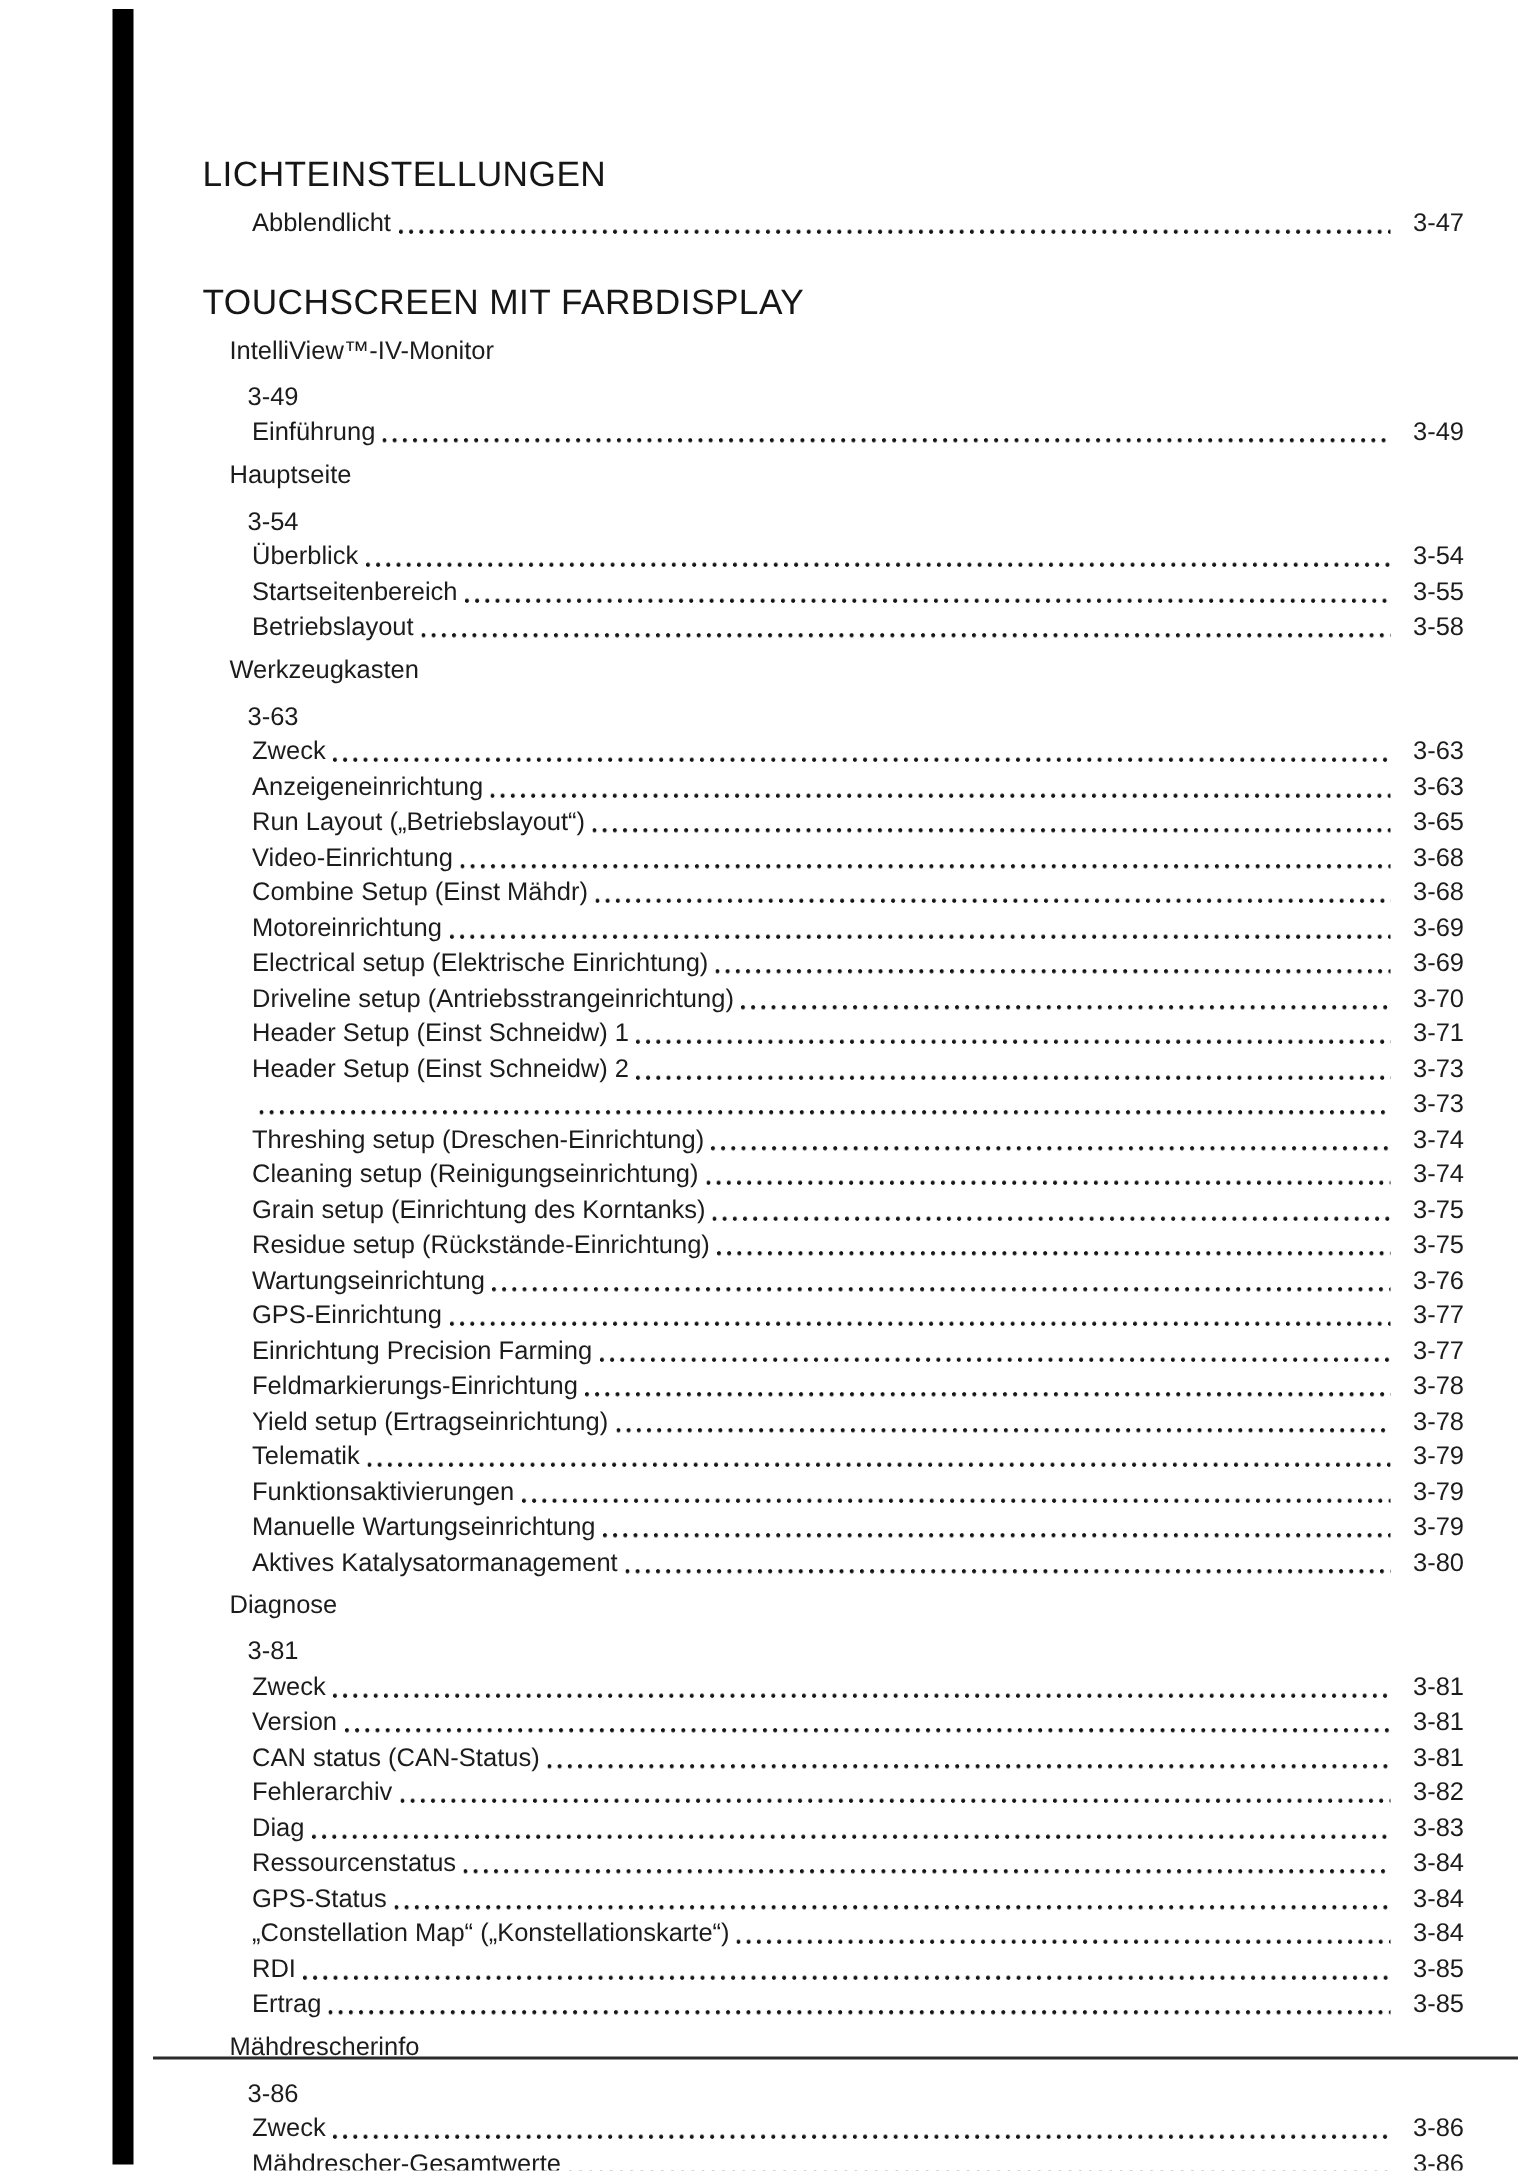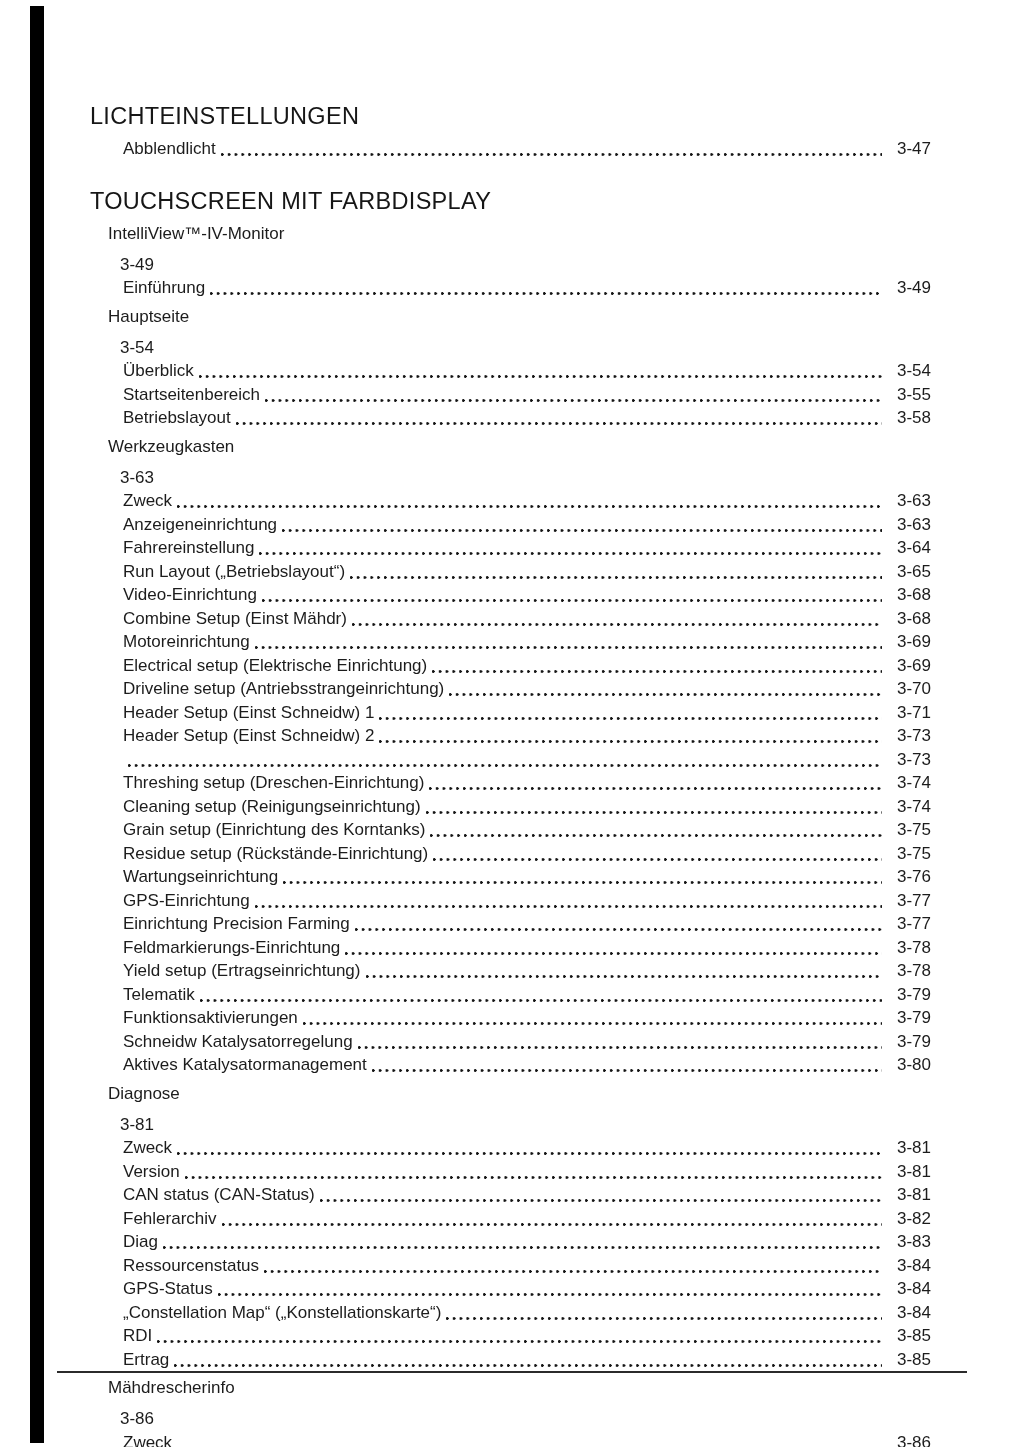--- a/index.html
+++ b/index.html
@@ -8,20 +8,21 @@
     font-family: "Liberation Sans", sans-serif;
     background: #ffffff;
     color: #1a1a1a;
     overflow: hidden;
   }
   .page {
     position: relative;
     width: 840px;
     height: 1447px;
     background: #ffffff;
+    margin-left: 45px;
   }
   .binding-bar {
     position: absolute;
     left: 30px;
     top: 6px;
     width: 14px;
     height: 1437px;
     background: #000000;
   }
   .content {
@@ -127,25 +128,20 @@
           <span class="lbl">Zweck</span>
           <span class="dots"></span>
           <span class="pg">3-63</span>
         </div>
         <div class="row lvl2">
           <span class="lbl">Anzeigeneinrichtung</span>
           <span class="dots"></span>
           <span class="pg">3-63</span>
         </div>
         <div class="row lvl2">
-          <span class="lbl">Fahrereinstellung</span>
-          <span class="dots"></span>
-          <span class="pg">3-64</span>
-        </div>
-        <div class="row lvl2">
           <span class="lbl">Run Layout („Betriebslayout“)</span>
           <span class="dots"></span>
           <span class="pg">3-65</span>
         </div>
         <div class="row lvl2">
           <span class="lbl">Video-Einrichtung</span>
           <span class="dots"></span>
           <span class="pg">3-68</span>
         </div>
         <div class="row lvl2">
@@ -231,21 +227,21 @@
           <span class="lbl">Telematik</span>
           <span class="dots"></span>
           <span class="pg">3-79</span>
         </div>
         <div class="row lvl2">
           <span class="lbl">Funktionsaktivierungen</span>
           <span class="dots"></span>
           <span class="pg">3-79</span>
         </div>
         <div class="row lvl2">
-          <span class="lbl">Schneidw Katalysatorregelung</span>
+          <span class="lbl">Manuelle Wartungseinrichtung</span>
           <span class="dots"></span>
           <span class="pg">3-79</span>
         </div>
         <div class="row lvl2">
           <span class="lbl">Aktives Katalysatormanagement</span>
           <span class="dots"></span>
           <span class="pg">3-80</span>
         </div>
         <div class="row lvl1">
           <span class="lbl">Diagnose</span>

